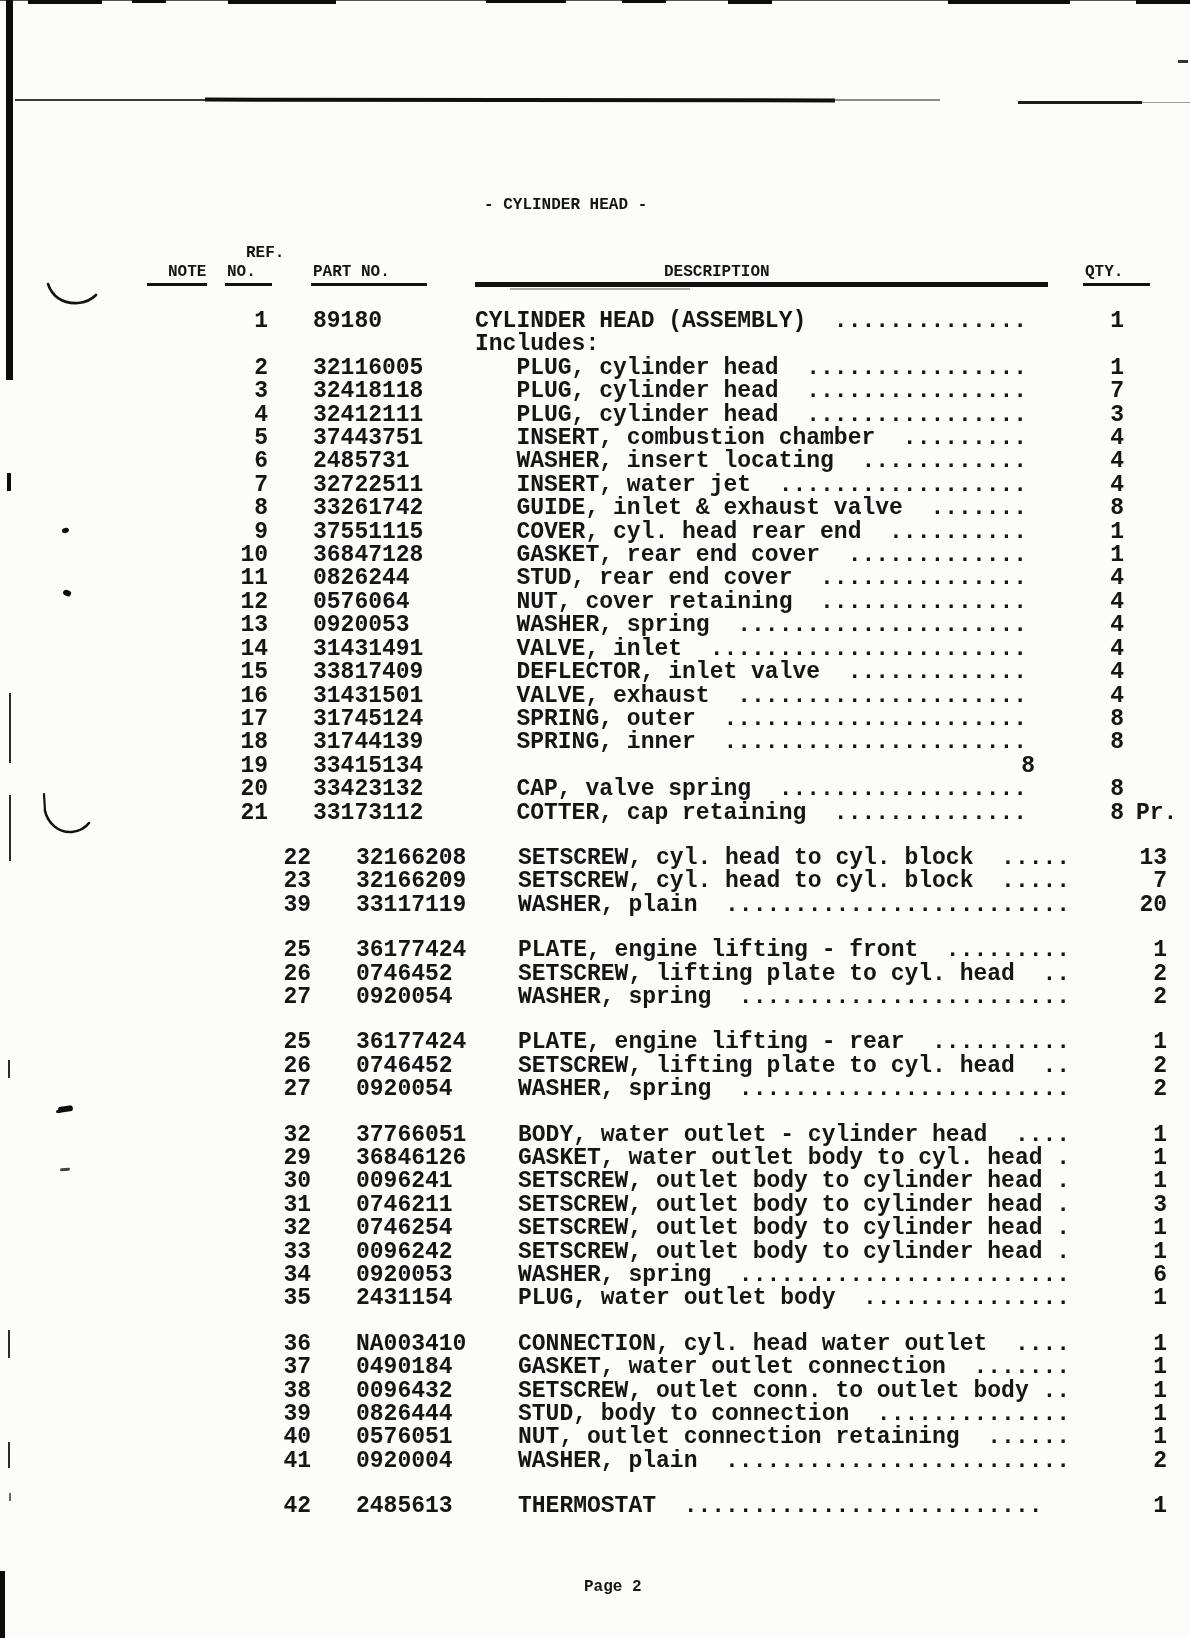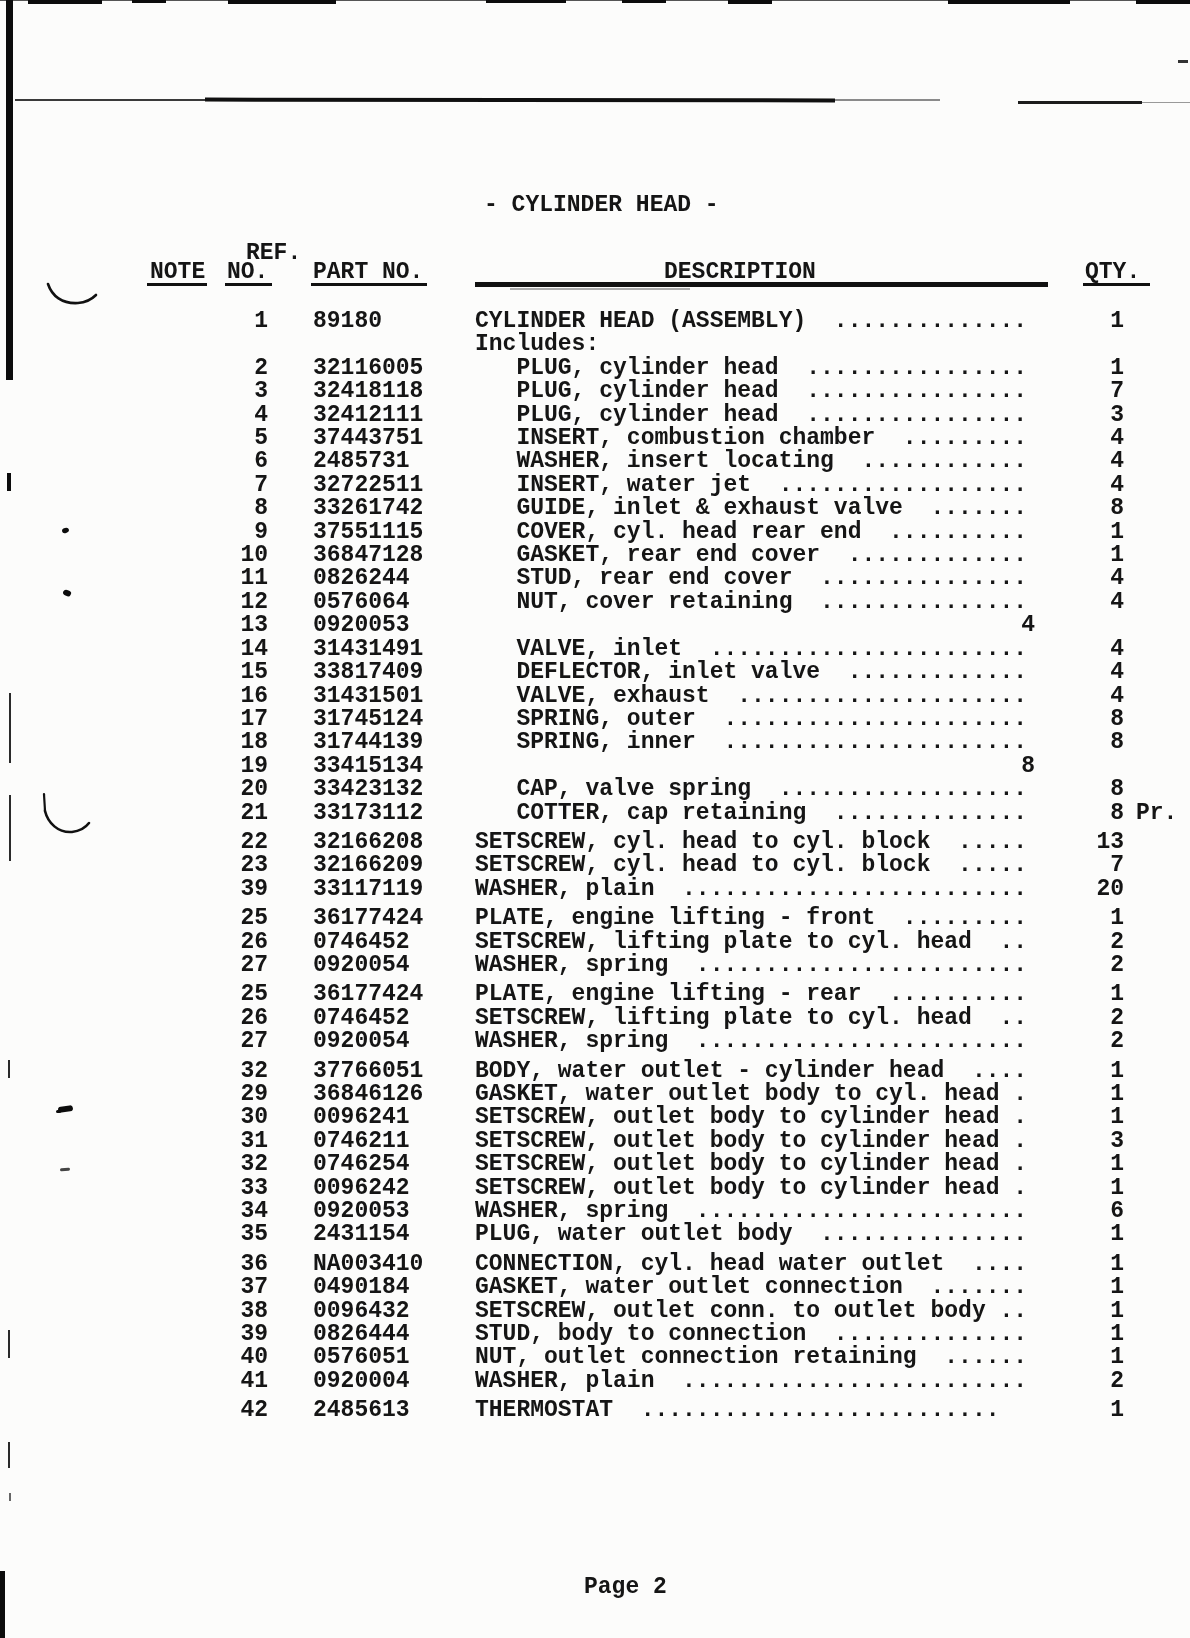--- a/index.html
+++ b/index.html
@@ -3,35 +3,35 @@
 <meta charset="utf-8">
 <style>
   html,body{margin:0;padding:0;}
   body{
     width:1190px;height:1638px;position:relative;overflow:hidden;
     background:#fcfcfb;
     font-family:"Liberation Mono", monospace;
     font-weight:bold;
     color:#151515;
   }
-  .mono{font-size:23px;line-height:23.4px;white-space:pre;font-family:Liberation Mono, monospace;}
+  .mono{font-size:16px;line-height:23.4px;white-space:pre;font-family:Liberation Mono, monospace;}
   
   #title{position:absolute;left:484px;top:194px;}
   
   .hdr{position:absolute;}
   #h-ref{left:227px;top:242px;margin-left:19px;}
-  #h-note{left:150px;top:261px;}
+  #h-note{left:168px;top:261px;}
   #h-no{left:227px;top:261px;}
   #h-part{left:313px;top:261px;}
   #h-desc{left:664px;top:261px;}
   #h-qty{left:1085px;top:261px;}
   .uline{position:absolute;background:#111;}
   
   #rows{position:absolute;left:0;top:310px;width:1190px;}
-  .section + .section{margin-top:6px;}
+  .section + .section{margin-top:22px;padding-left:43px;}
   .row{display:grid;grid-template-columns:268px 207px 560px 89px auto;font-size:23px;line-height:23.4px;}
   .c-ref{text-align:right;white-space:pre;}
   .c-part{padding-left:45px;white-space:pre;}
   .c-desc{white-space:pre;}
   .c-qty{text-align:right;white-space:pre;}
   .c-suffix{padding-left:12px;white-space:pre;}
   
   #footer{position:absolute;left:584px;top:1576px;}
   
   .art{position:absolute;background:#0c0c0c;}
@@ -190,20 +190,21 @@
       <div class="row">
         <span class="c-ref">12</span>
         <span class="c-part">0576064</span>
         <span class="c-desc">   NUT, cover retaining  ...............</span>
         <span class="c-qty">4</span>
         <span class="c-suffix"></span>
       </div>
       <div class="row">
         <span class="c-ref">13</span>
         <span class="c-part">0920053</span>
+        <span class="c-desc">   WASHER, spring  .....................</span>
         <span class="c-qty">4</span>
         <span class="c-suffix"></span>
       </div>
       <div class="row">
         <span class="c-ref">14</span>
         <span class="c-part">31431491</span>
         <span class="c-desc">   VALVE, inlet  .......................</span>
         <span class="c-qty">4</span>
         <span class="c-suffix"></span>
       </div>

